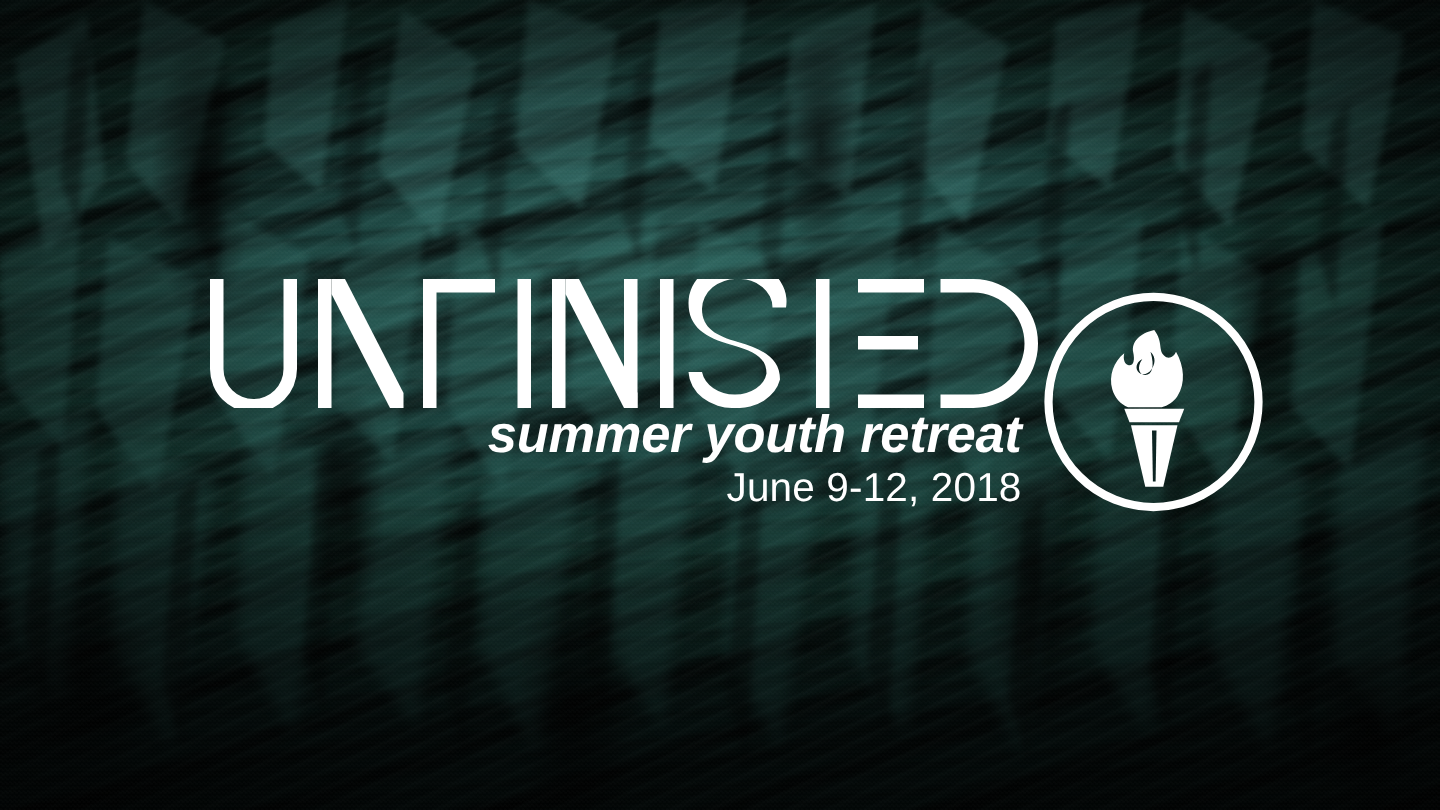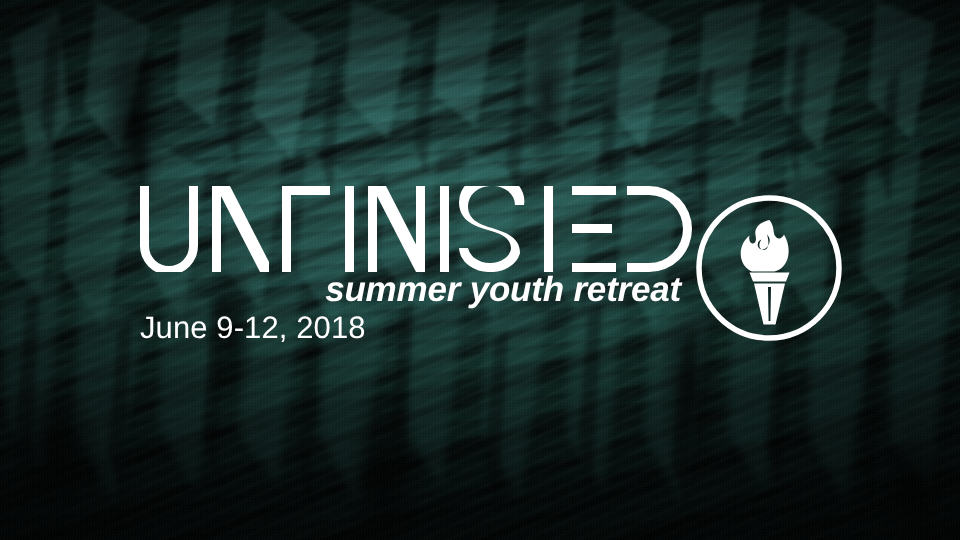--- a/index.html
+++ b/index.html
@@ -153,22 +153,22 @@
     font-size: 35px;
     font-style: italic;
     font-weight: bold;
     letter-spacing: -0.2px;
   }
 
   #tagline-dates {
     left: 0;
     top: 124px;
     width: 541px;
-    text-align: left;
-    font-size: 31px;
+    text-align: right;
+    font-size: 27px;
     font-weight: normal;
     letter-spacing: 0.1px;
   }
 </style>
 </head>
 <body>
 
 <div id="poster">
 
   <div class="bg-layer" id="bg-base"></div>

